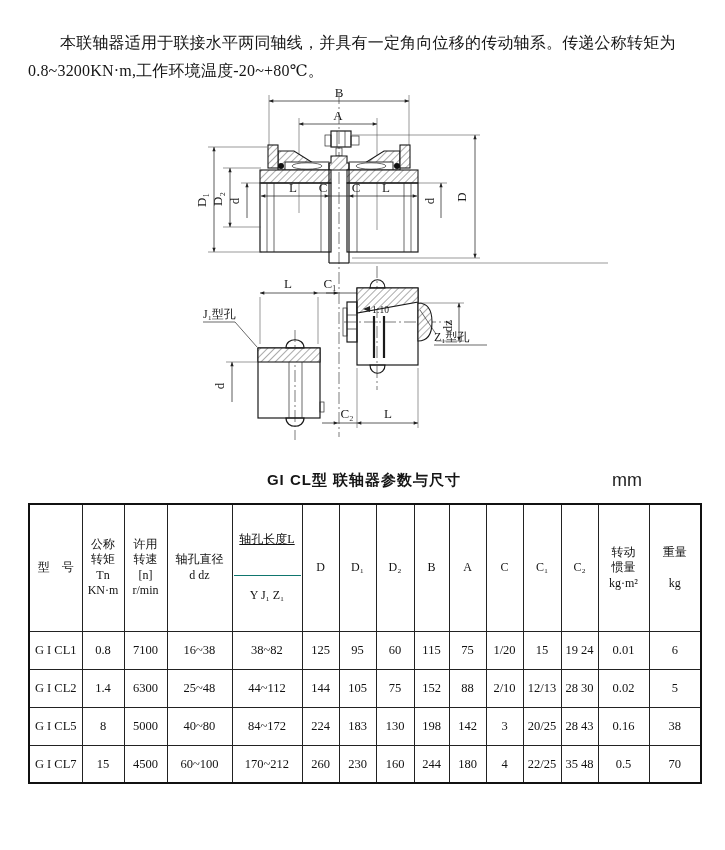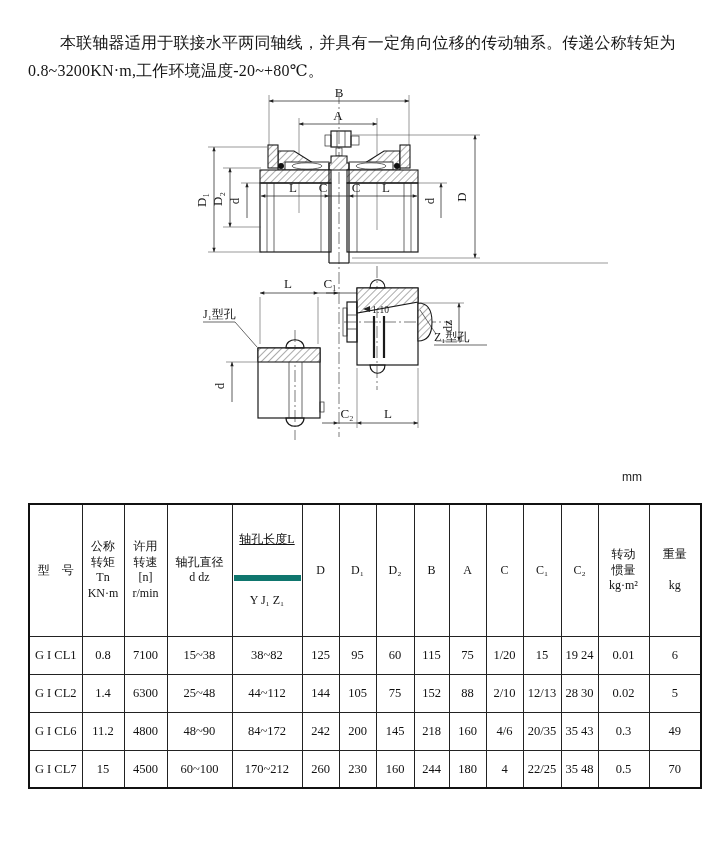--- a/index.html
+++ b/index.html
@@ -31,39 +31,39 @@
     position:absolute;left:28px;top:466px;width:672px;height:28px;
     display:flex;align-items:center;justify-content:center;
   }
   .caption .title{
     font-family:"Liberation Sans","DejaVu Sans",sans-serif;
     font-weight:bold;font-size:15px;letter-spacing:1px;color:#151515;
   }
   .caption .unit{
     position:absolute;right:58px;top:4px;
     font-family:"Liberation Sans","DejaVu Sans",sans-serif;
-    font-size:12px;color:#222;
+    font-size:18px;color:#222;
   }
   #spec-table{
     position:absolute;left:28px;top:503px;width:672px;
     border-collapse:collapse;table-layout:fixed;
     border:2px solid #111;
     font-family:"Liberation Serif","DejaVu Serif",serif;
     font-size:12.5px;color:#111;
   }
   #spec-table th,#spec-table td{
     border:1px solid #222;text-align:center;vertical-align:middle;
     padding:0 1px;overflow:hidden;
   }
   #spec-table thead tr{height:80px;}
   #spec-table thead th{font-weight:normal;font-size:12px;line-height:1.3;white-space:pre-line;}
   #spec-table tbody tr{height:38px;}
   th.split{padding:0;}
   th.split .top{height:39px;display:flex;align-items:center;justify-content:center;text-decoration:underline;}
-  th.split .bottom{height:39px;display:flex;align-items:center;justify-content:center;border-top:6px solid #0f766e;}
+  th.split .bottom{height:39px;display:flex;align-items:center;justify-content:center;border-top:1px solid #0f766e;}
 </style>
 </head>
 <body>
 
 <div class="intro">本联轴器适用于联接水平两同轴线，并具有一定角向位移的传动轴系。传递公称转矩为0.8~3200KN·m,工作环境温度-20~+80℃。</div>
 
 <svg id="drawing" width="725" height="390" viewBox="0 80 725 390">
   <defs>
     <pattern id="h" patternUnits="userSpaceOnUse" width="5" height="5" patternTransform="rotate(45)">
       <rect width="5" height="5" fill="#ffffff"></rect>
@@ -209,20 +209,21 @@
     <line class="ext" x1="418" y1="368" x2="418" y2="428"></line>
     <line class="dim" x1="322" y1="423" x2="338" y2="423" marker-end="url(#ar)"></line>
     <line class="dim" x1="338" y1="423" x2="357" y2="423"></line>
     <line class="dim" x1="357" y1="423" x2="418" y2="423" marker-start="url(#ar)" marker-end="url(#ar)"></line>
     <text x="347" y="418">C₂</text>
     <text x="388" y="418">L</text>
   </g>
 </svg>
 
 <div class="caption">
+  <span class="title">GI CL型  联轴器参数与尺寸</span>
   <span class="unit">mm</span>
 </div>
 
 <table id="spec-table">
   <colgroup>
       <col style="width: 53px;">
       <col style="width: 42px;">
       <col style="width: 43px;">
       <col style="width: 65px;">
       <col style="width: 70px;">
@@ -268,21 +269,21 @@
       <th>重量
 
 kg</th>
     </tr>
   </thead>
   <tbody>
       <tr>
         <td>G I CL1</td>
         <td>0.8</td>
         <td>7100</td>
-        <td>15~38</td>
+        <td>16~38</td>
         <td>38~82</td>
         <td>125</td>
         <td>95</td>
         <td>60</td>
         <td>115</td>
         <td>75</td>
         <td>1/20</td>
         <td>15</td>
         <td>19 24</td>
         <td>0.01</td>
@@ -299,35 +300,35 @@
         <td>75</td>
         <td>152</td>
         <td>88</td>
         <td>2/10</td>
         <td>12/13</td>
         <td>28 30</td>
         <td>0.02</td>
         <td>5</td>
       </tr>
       <tr>
-        <td>G I CL6</td>
-        <td>11.2</td>
-        <td>4800</td>
-        <td>48~90</td>
+        <td>G I CL5</td>
+        <td>8</td>
+        <td>5000</td>
+        <td>40~80</td>
         <td>84~172</td>
-        <td>242</td>
-        <td>200</td>
-        <td>145</td>
-        <td>218</td>
-        <td>160</td>
-        <td>4/6</td>
-        <td>20/35</td>
-        <td>35 43</td>
-        <td>0.3</td>
-        <td>49</td>
+        <td>224</td>
+        <td>183</td>
+        <td>130</td>
+        <td>198</td>
+        <td>142</td>
+        <td>3</td>
+        <td>20/25</td>
+        <td>28 43</td>
+        <td>0.16</td>
+        <td>38</td>
       </tr>
       <tr>
         <td>G I CL7</td>
         <td>15</td>
         <td>4500</td>
         <td>60~100</td>
         <td>170~212</td>
         <td>260</td>
         <td>230</td>
         <td>160</td>

